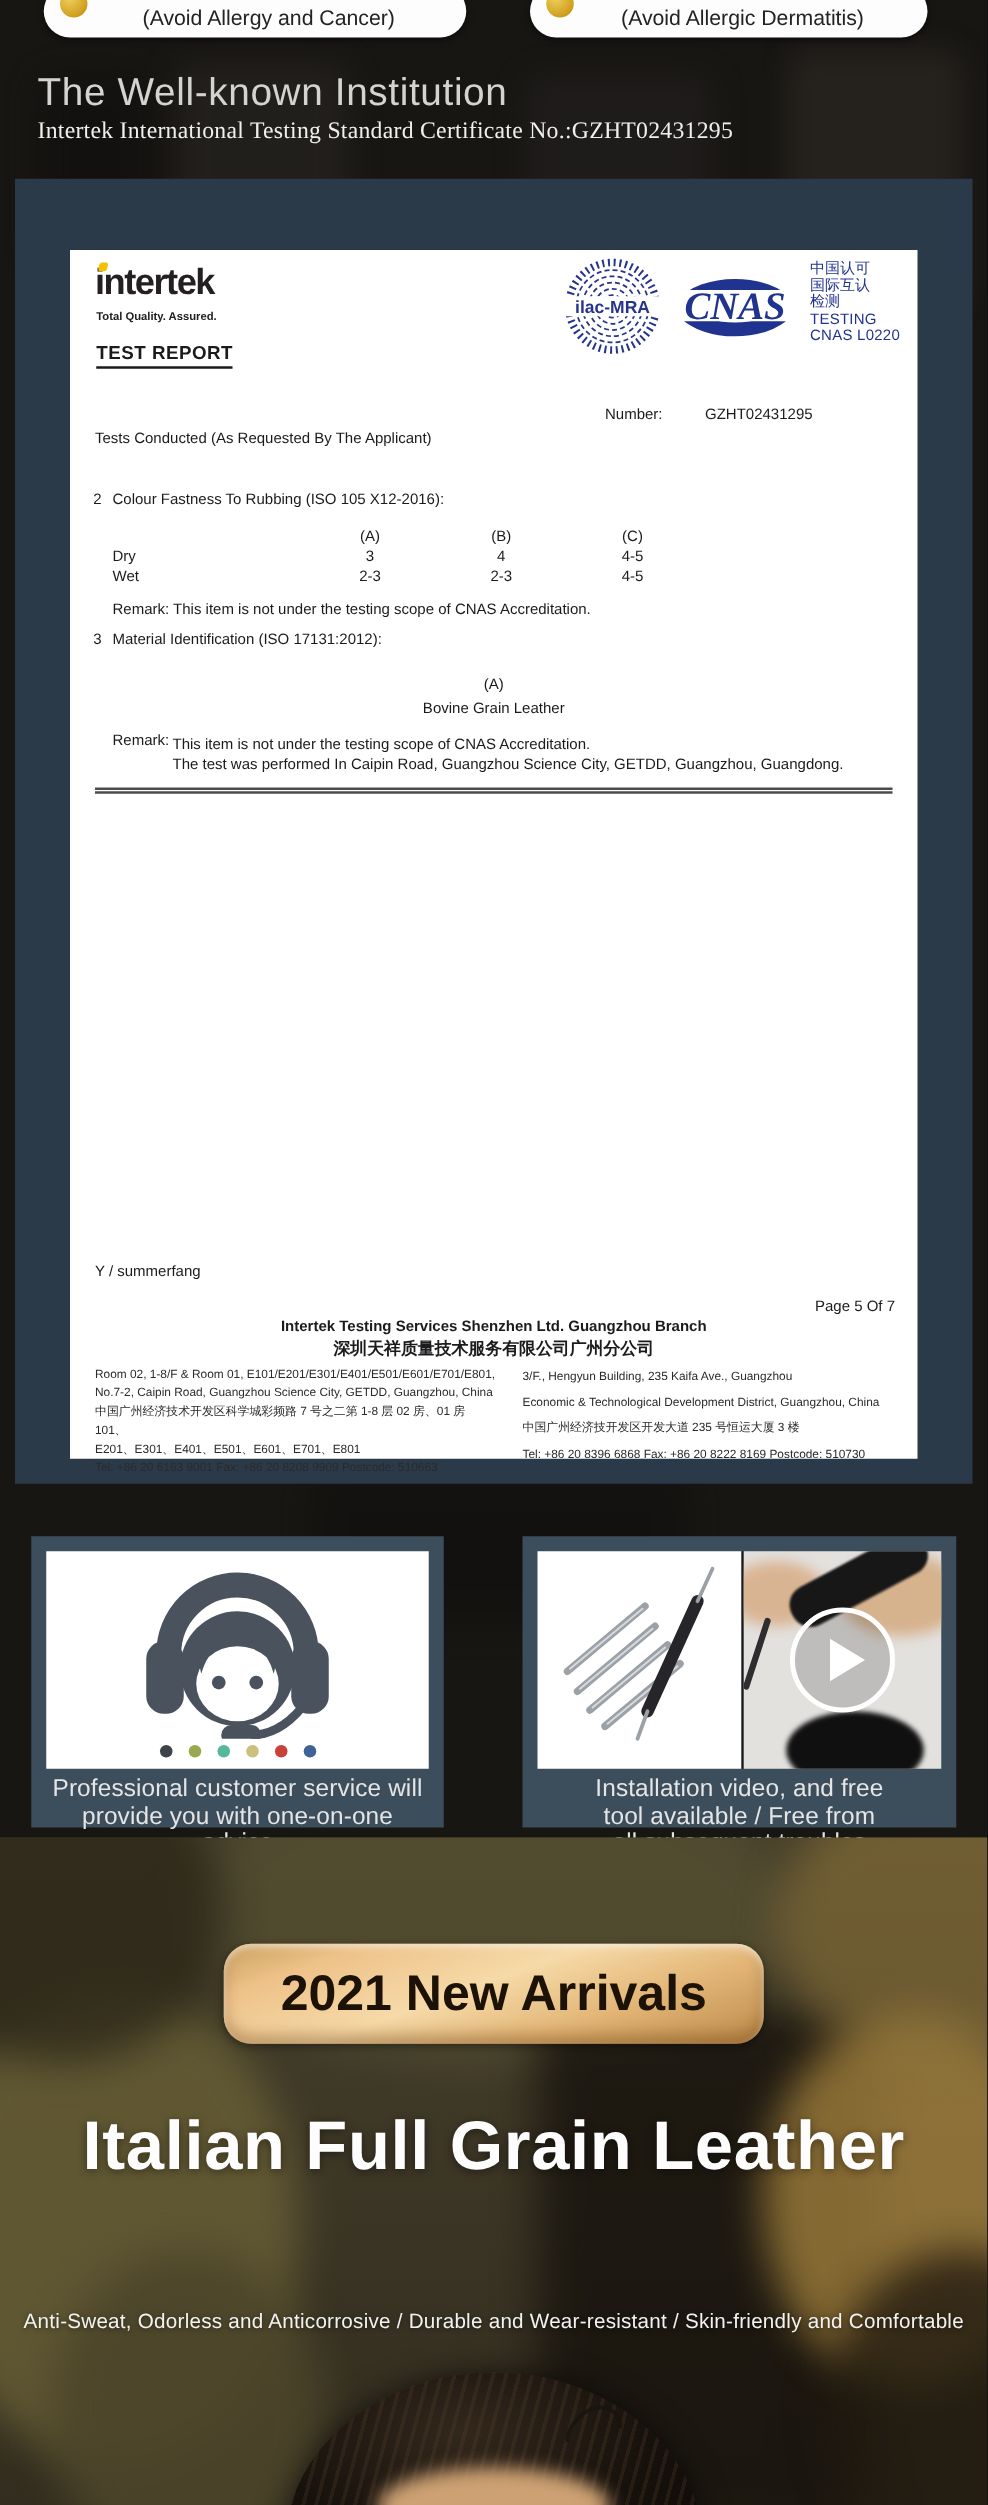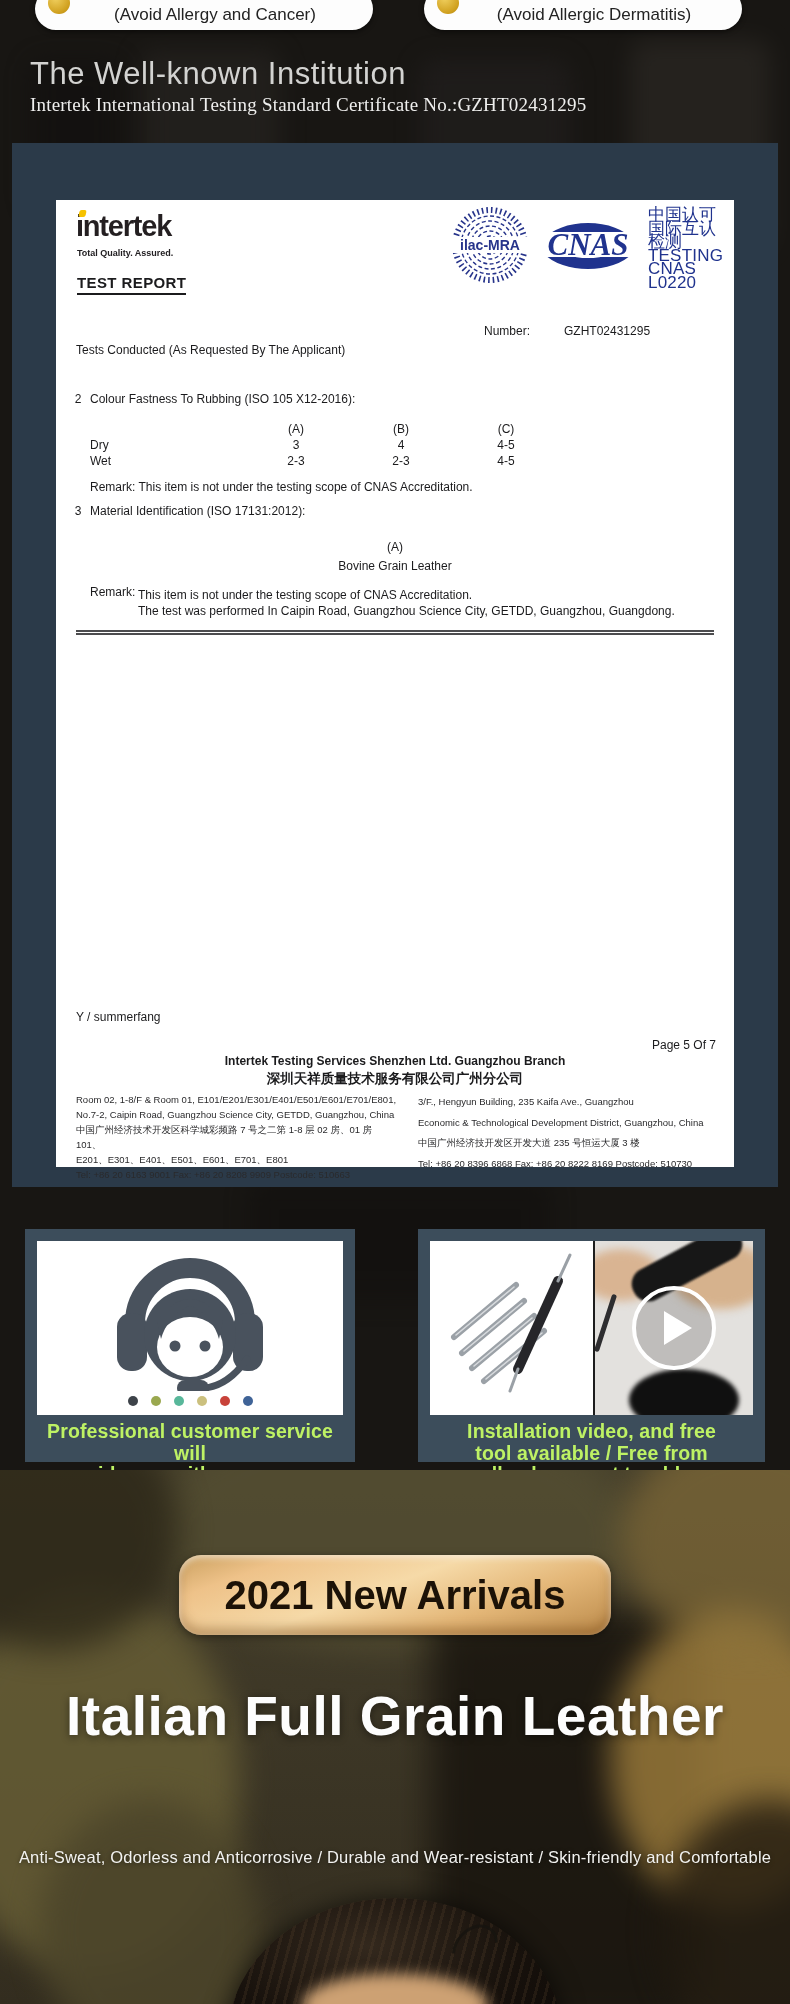--- a/index.html
+++ b/index.html
@@ -42,21 +42,21 @@
   .brand { left:20px; top:10px; font-size:29px; font-weight:700; color:#241f21;
            letter-spacing:-1.2px; }
   .brand .idot { position:absolute; left:3px; top:0px; width:7px; height:7px;
            background:#f6c200; border-radius:2px; transform:skewX(-12deg); }
   .tagline { left:21px; top:48px; font-size:9px; font-weight:700; color:#232023; }
   .report-title { left:21px; top:74px; font-size:15px; font-weight:700;
            letter-spacing:.4px; border-bottom:2px solid #1b1b1d; padding-bottom:2px; }
 
   .ilac { left:396px; top:4px; }
   .cnas { left:478px; top:14px; }
-  .cnas-txt { left:592px; top:8px; color:#20338e; font-size:17px; line-height:13.5px; }
+  .cnas-txt { left:592px; top:8px; color:#20338e; font-size:12px; line-height:13.5px; }
   .cnas-txt .lat { letter-spacing:.2px; }
 
   .num-label { left:428px; top:124px; }
   .num-value { left:508px; top:124px; }
   .tests-line { left:20px; top:143px; }
 
   .sec-row { display:flex; }
   .sec2 { left:10px; top:192px; } .sec3 { left:10px; top:304px; }
   .sec-idx { width:24px; text-align:center; }
   .col-a { left:210px; } .col-b { left:315px; } .col-c { left:420px; }
@@ -79,22 +79,22 @@
   .co-cn { left:0; top:870px; width:100%; text-align:center; font-size:13.5px; font-weight:700; }
   .addr { font-size:9.5px; color:#2a2a2c; }
   .addr-l { left:20px; top:892px; width:338px; line-height:15px; }
   .addr-r { left:362px; top:892px; width:300px; line-height:20.5px; }
 
   
   .card { position:absolute; top:1229px; height:233px; background:#3c4d5b; padding:12px; }
   .card-l { left:25px; width:330px; }
   .card-r { left:418px; width:347px; }
   .panel { position:relative; width:100%; height:174px; background:#fff; overflow:hidden; }
-  .caption { margin-top:6px; text-align:center; color:#bef264; font-size:19.5px;
-             font-weight:700; line-height:21.5px; letter-spacing:.1px; }
+  .caption { margin-top:6px; text-align:center; color:#e5e5e5; font-size:19.5px;
+             font-weight:400; line-height:21.5px; letter-spacing:.1px; }
   .dots { position:absolute; left:0; right:0; bottom:9px; display:flex; gap:13px;
           justify-content:center; }
   .dots i { width:10px; height:10px; border-radius:50%; display:block; }
   .headset-wrap { display:flex; justify-content:center; }
 
   .split { display:flex; height:174px; }
   .split .half-l { width:163px; background:#fff; position:relative; }
   .split .divider { width:2px; background:#1d1d1d; }
   .split .half-r { flex:1; background:#e3e1de; position:relative; overflow:hidden; }
   .blob { position:absolute; border-radius:50%; }

